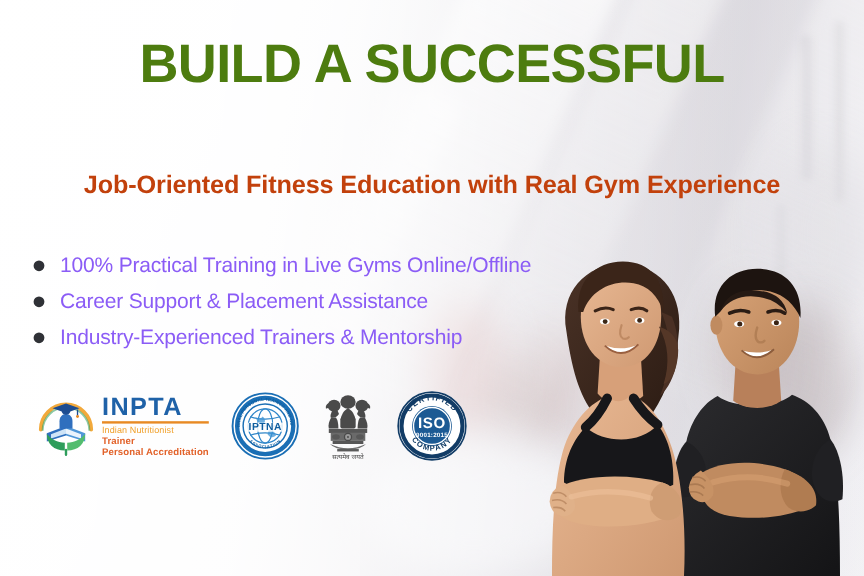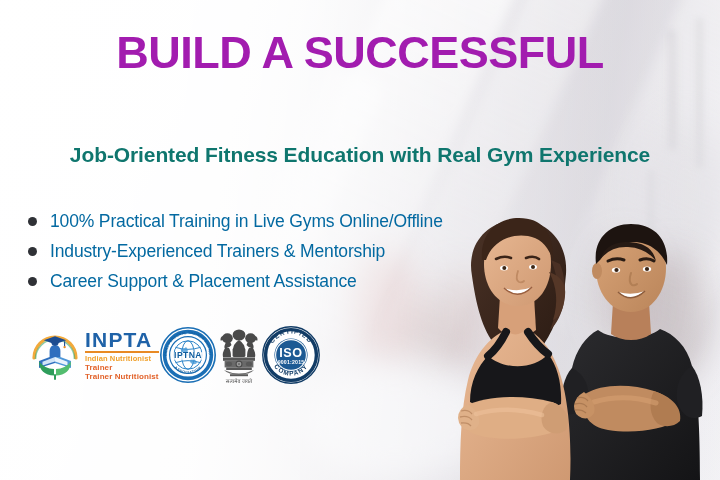--- a/index.html
+++ b/index.html
@@ -86,36 +86,36 @@
   .headline {
     position: absolute;
     left: 0;
     top: 28px;
     width: 720px;
     text-align: center;
     font-weight: 800;
     font-size: 45px;
     line-height: 50px;
     letter-spacing: -0.5px;
-    color: #a21caf;
+    color: #4d7c0f;
     z-index: 6;
   }
   .headline .hl-line { display: block; white-space: nowrap; }
 
   
   .subtitle {
     position: absolute;
     left: 0;
     top: 143px;
     width: 720px;
     text-align: center;
     font-size: 21px;
     font-weight: 700;
     letter-spacing: -0.1px;
-    color: #0f766e;
+    color: #c2410c;
     z-index: 6;
   }
 
   
   .bullets {
     position: absolute;
     left: 28px;
     top: 208px;
     z-index: 6;
     margin: 0;
@@ -132,51 +132,52 @@
     width: 9px;
     height: 9px;
     border-radius: 50%;
     background: #2f3136;
     margin-right: 13px;
     flex: none;
   }
   .bullet-text {
     font-size: 17.5px;
     font-weight: 400;
-    color: #0369a1;
+    color: #8b5cf6;
     white-space: nowrap;
     letter-spacing: -0.15px;
   }
 
   
   .badges {
     position: absolute;
     left: 30px;
     top: 320px;
     height: 70px;
     display: flex;
     align-items: center;
+    gap: 18px;
     z-index: 7;
   }
 
   
   .badge-inpta { display: flex; align-items: center; gap: 5px; }
   .inpta-mark { width: 50px; height: 54px; flex: none; }
   .inpta-text { display: flex; flex-direction: column; line-height: 1; }
   .inpta-name {
     font-size: 21px;
     font-weight: 800;
     color: #1f62a8;
     letter-spacing: 1.2px;
     border-bottom: 2px solid #e88a24;
     padding-bottom: 1px;
   }
   .inpta-sub1 {
     font-size: 7.5px;
-    font-weight: 700;
+    font-weight: 400;
     color: #f0a02a;
     letter-spacing: 0.1px;
     margin-top: 2px;
   }
   .inpta-sub2 {
     font-size: 8px;
     font-weight: 800;
     color: #e2622a;
     letter-spacing: 0.1px;
     margin-top: 2px;
@@ -236,25 +237,25 @@
 
   <div class="subtitle">Job-Oriented Fitness Education with Real Gym Experience</div>
 
   <ul class="bullets">
     <li class="bullet-row">
       <span class="bullet-dot"></span>
       <span class="bullet-text">100% Practical Training in Live Gyms Online/Offline</span>
     </li>
     <li class="bullet-row">
       <span class="bullet-dot"></span>
-      <span class="bullet-text">Industry-Experienced Trainers &amp; Mentorship</span>
+      <span class="bullet-text">Career Support &amp; Placement Assistance</span>
     </li>
     <li class="bullet-row">
       <span class="bullet-dot"></span>
-      <span class="bullet-text">Career Support &amp; Placement Assistance</span>
+      <span class="bullet-text">Industry-Experienced Trainers &amp; Mentorship</span>
     </li>
   </ul>
 
   <div class="badges">
 
     <div class="badge-inpta">
       <span class="inpta-mark">
         <svg viewBox="0 0 50 54" width="50" height="54">
 
           <path d="M4 30 A21 21 0 0 1 46 30" fill="none" stroke="#f2a93b" stroke-width="3.2" stroke-linecap="round"></path>
@@ -274,21 +275,21 @@
 
           <path d="M24 41 C18 41 12.5 38 9 33.5 C9 42 15 47.5 24 47.5 Z" fill="#2e9d5b"></path>
           <path d="M26 41 C32 41 37.5 38 41 33.5 C41 42 35 47.5 26 47.5 Z" fill="#53bd6f"></path>
           <path d="M25 47 L25 51" stroke="#2e9d5b" stroke-width="2" stroke-linecap="round"></path>
         </svg>
       </span>
       <span class="inpta-text">
         <span class="inpta-name">INPTA</span>
         <span class="inpta-sub1">Indian Nutritionist</span>
         <span class="inpta-sub2">Trainer</span>
-        <span class="inpta-sub3">Trainer Nutritionist</span>
+        <span class="inpta-sub3">Personal Accreditation</span>
       </span>
     </div>
 
     <span class="seal">
       <svg viewBox="0 0 58 58" width="58" height="58">
         <defs>
           <path id="arcTop" d="M 8 29 A 21 21 0 0 1 50 29"></path>
           <path id="arcBot" d="M 10.5 29 A 18.5 18.5 0 0 0 47.5 29"></path>
         </defs>
         <circle cx="29" cy="29" r="28" fill="#ffffff"></circle>

